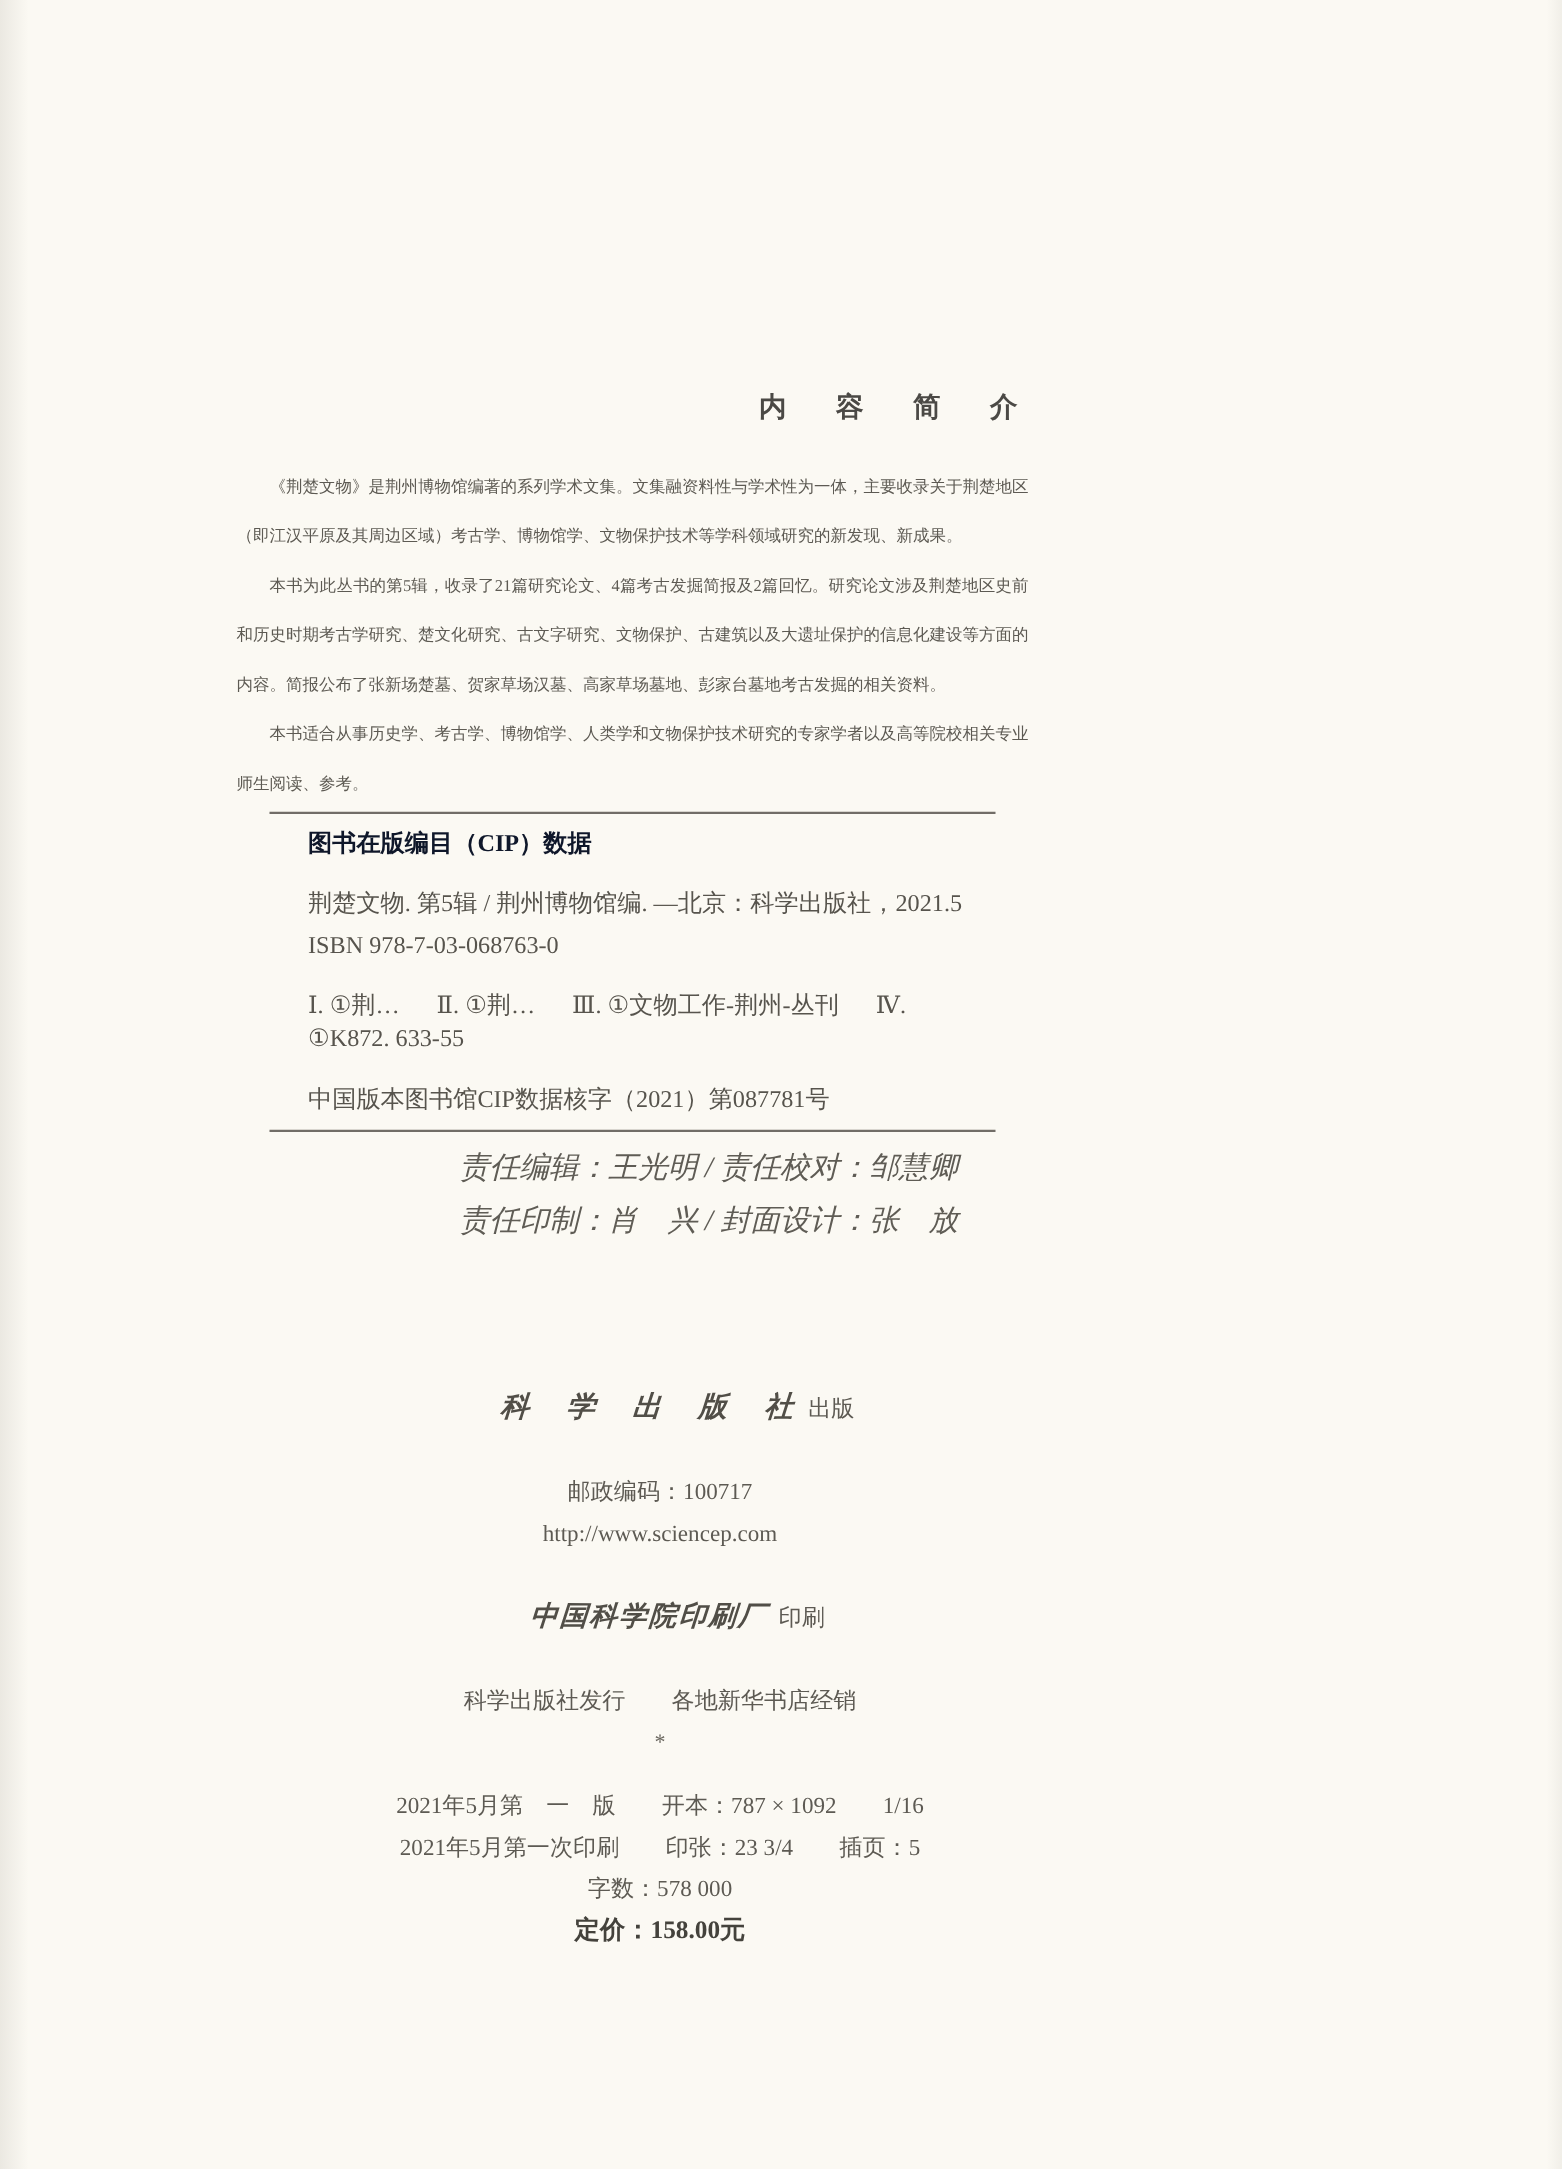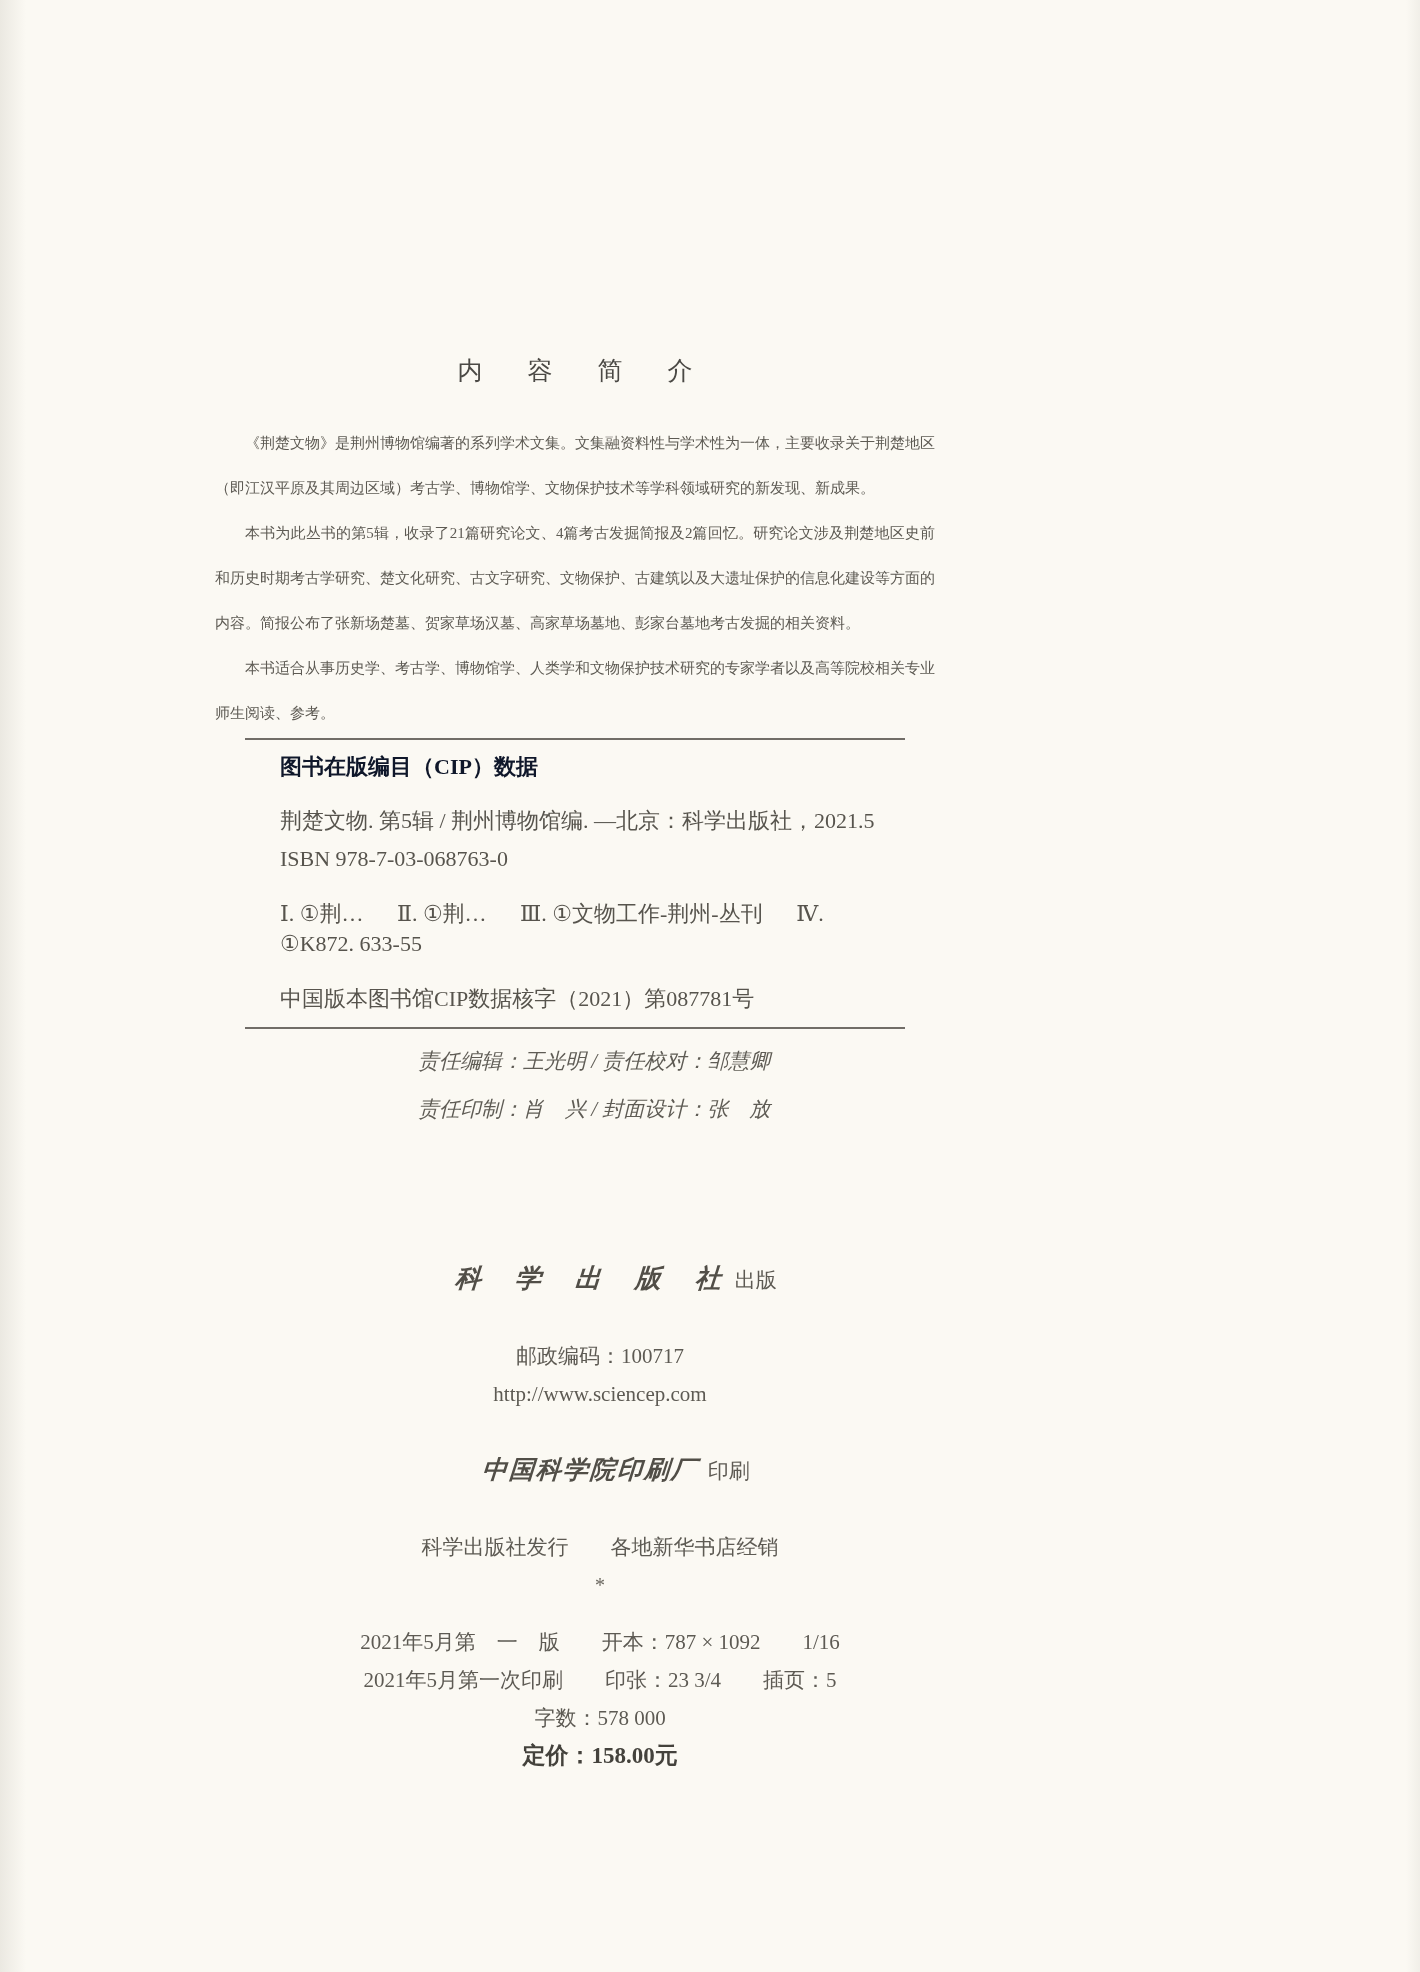--- a/index.html
+++ b/index.html
@@ -31,26 +31,27 @@
     pointer-events: none;
   }
 
   .content {
     width: 720px;
     margin-left: 215px;
     padding-top: 352px;
   }
 
   .page-title {
-    text-align: center;
+    text-align: right;
     font-size: 25px;
     line-height: 38px;
     letter-spacing: 10px;
     color: #4b4945;
     text-indent: 10px; 
+    font-weight: bold;
   }
 
   .intro {
     margin-top: 31px;
     font-size: 15px;
     line-height: 45px;
     text-align: justify;
     color: #5d5a53;
   }
   .intro p {
@@ -77,21 +78,21 @@
   .cip-bib { margin-top: 24px; line-height: 30px; }
   .cip-isbn { margin-top: 8px; line-height: 30px; }
   .cip-class { margin-top: 25px; line-height: 30px; }
   .cip-class span { margin-right: 28px; }
   .cip-class span:last-child { margin-right: 0; }
   .cip-record { margin-top: 25px; line-height: 30px; }
 
   .credits {
     margin-top: 8px;
     margin-left: 203px;
-    font-size: 21px;
+    font-size: 27px;
     line-height: 48px;
     font-style: italic;
     color: #5f5c55;
   }
   .credits div { white-space: pre; }
 
   .colophon {
     width: 770px;
     margin-left: 215px;
     margin-top: 89px;

